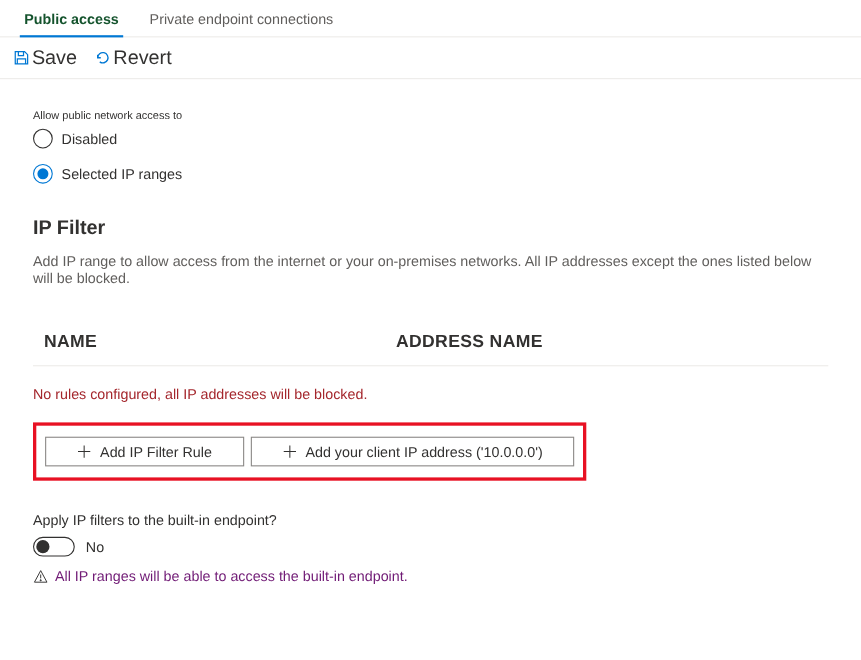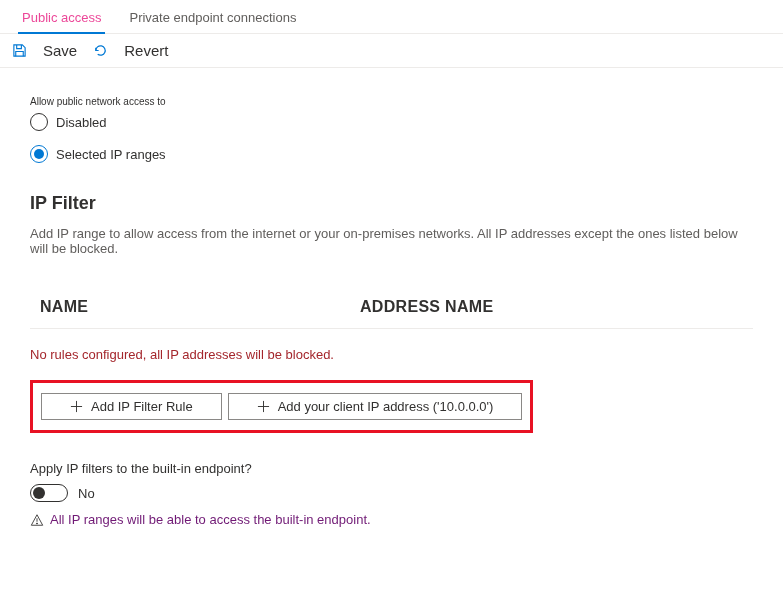--- a/index.html
+++ b/index.html
@@ -16,46 +16,46 @@
       padding: 0 8px;
     }
     .tab {
       padding: 10px 14px 8px 14px;
       cursor: pointer;
       font-size: 13px;
       color: #605e5c;
       position: relative;
     }
     .tab.active {
-      color: #ec4899;
-      font-weight: 400;
+      color: #14532d;
+      font-weight: 700;
     }
     .tab.active::after {
       content: "";
       position: absolute;
       left: 10px;
       right: 10px;
       bottom: -1px;
       height: 2px;
       background: #0078d4;
     }
     .toolbar {
       display: flex;
       align-items: center;
       padding: 8px 12px;
       gap: 16px;
       border-bottom: 1px solid #edebe9;
     }
     .toolbar-btn {
       display: inline-flex;
       align-items: center;
-      gap: 16px;
+      gap: 2px;
       background: none;
       border: none;
-      font-size: 15px;
+      font-size: 18px;
       color: #323130;
       cursor: pointer;
       font-family: inherit;
     }
     .toolbar-btn svg { color: #0078d4; }
     .content {
       padding: 28px 30px 30px 30px;
     }
     .section-label {
       font-size: 10px;

